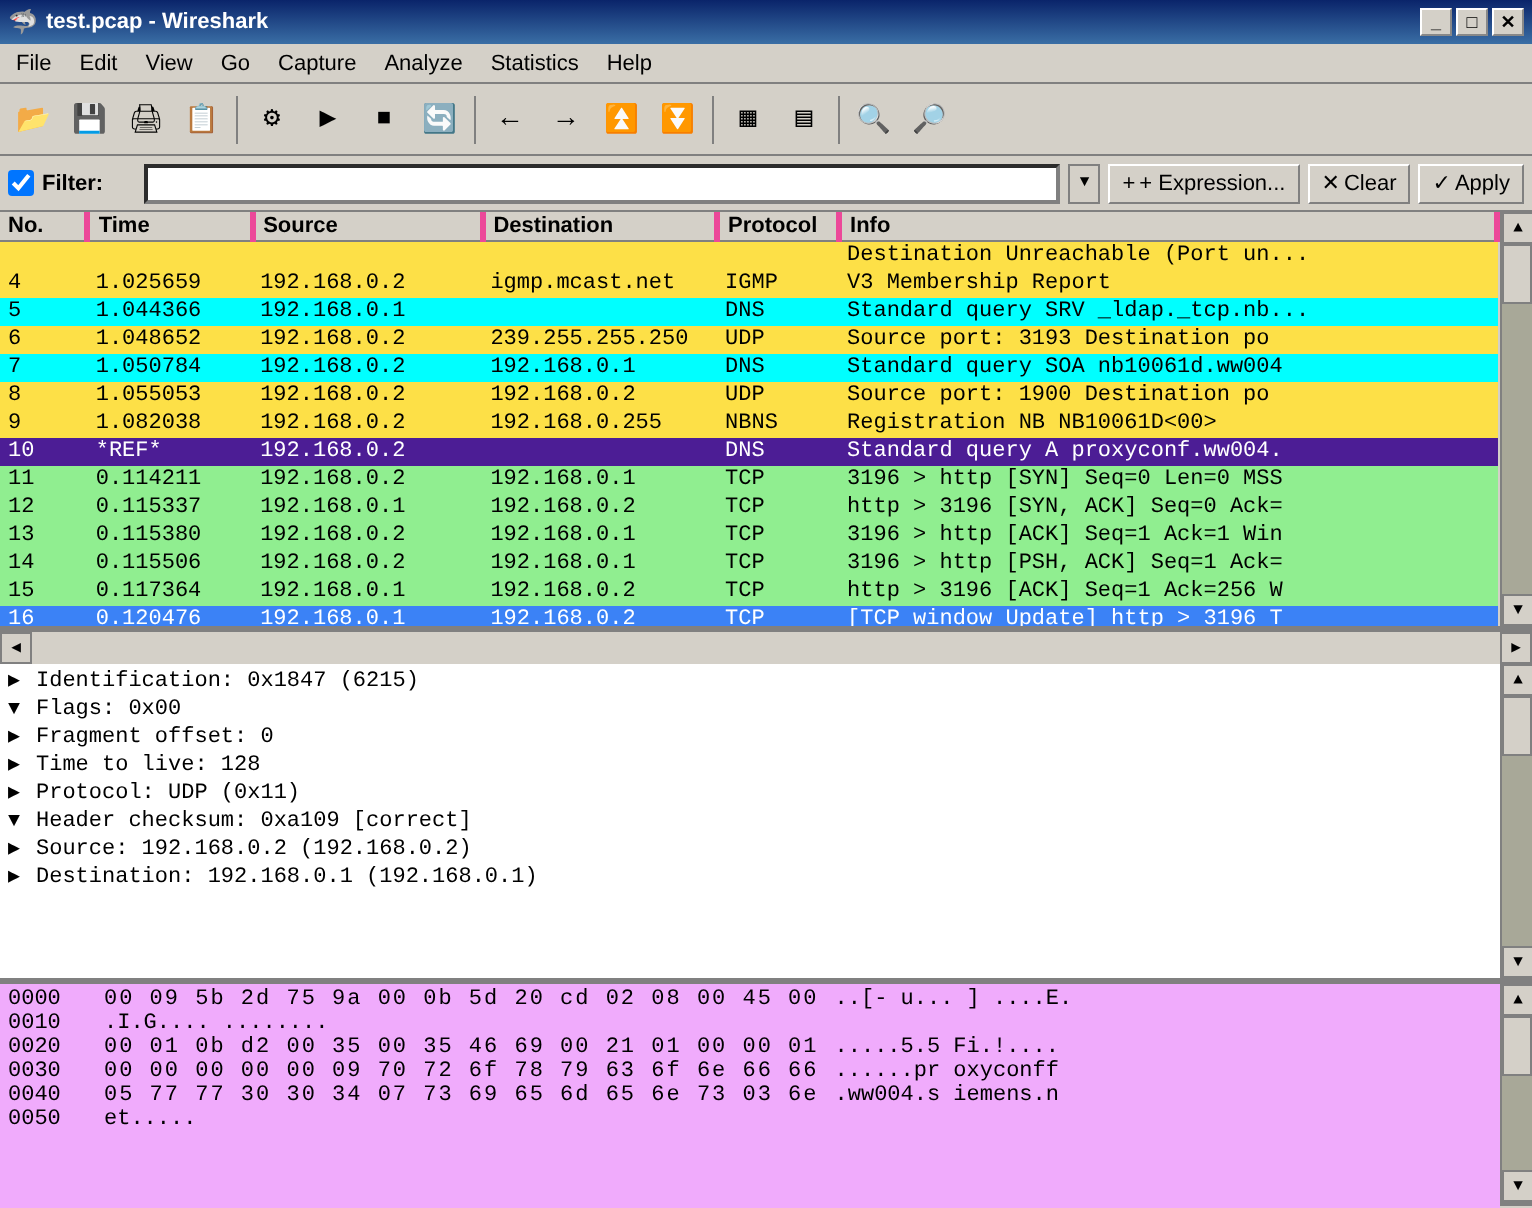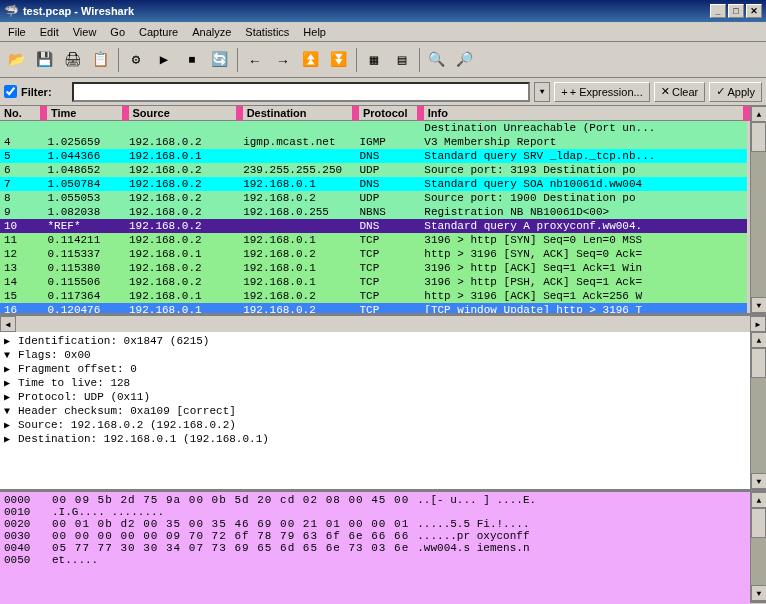--- a/index.html
+++ b/index.html
@@ -113,33 +113,33 @@
       border-collapse: collapse;
       font-size: 11px;
     }
     .packet-table thead tr {
       background: #d4d0c8;
       border-bottom: 1px solid #808080;
     }
     .packet-table th {
       text-align: left;
       padding: 1px 4px;
-      border-right: 7px solid #ec4899;
+      border-right: 3px solid #ec4899;
       font-family: Arial;
       font-size: 11px;
       font-weight: bold;
       cursor: pointer;
       white-space: nowrap;
     }
     .packet-table td {
       padding: 1px 4px;
       white-space: nowrap;
       overflow: hidden;
     }
-    .row-default { background: #86efac; }
+    .row-default { background: #fde047; }
     .row-cyan { background: #00ffff; }
     .row-selected-blue { background: #4c1d95; color: white; }
     .row-green { background: #90ee90; }
     .row-red { background: #3b82f6; color: white; }
 
     
     .hscroll {
       height: 16px;
       background: #d4d0c8;
       border-top: 1px solid #808080;

